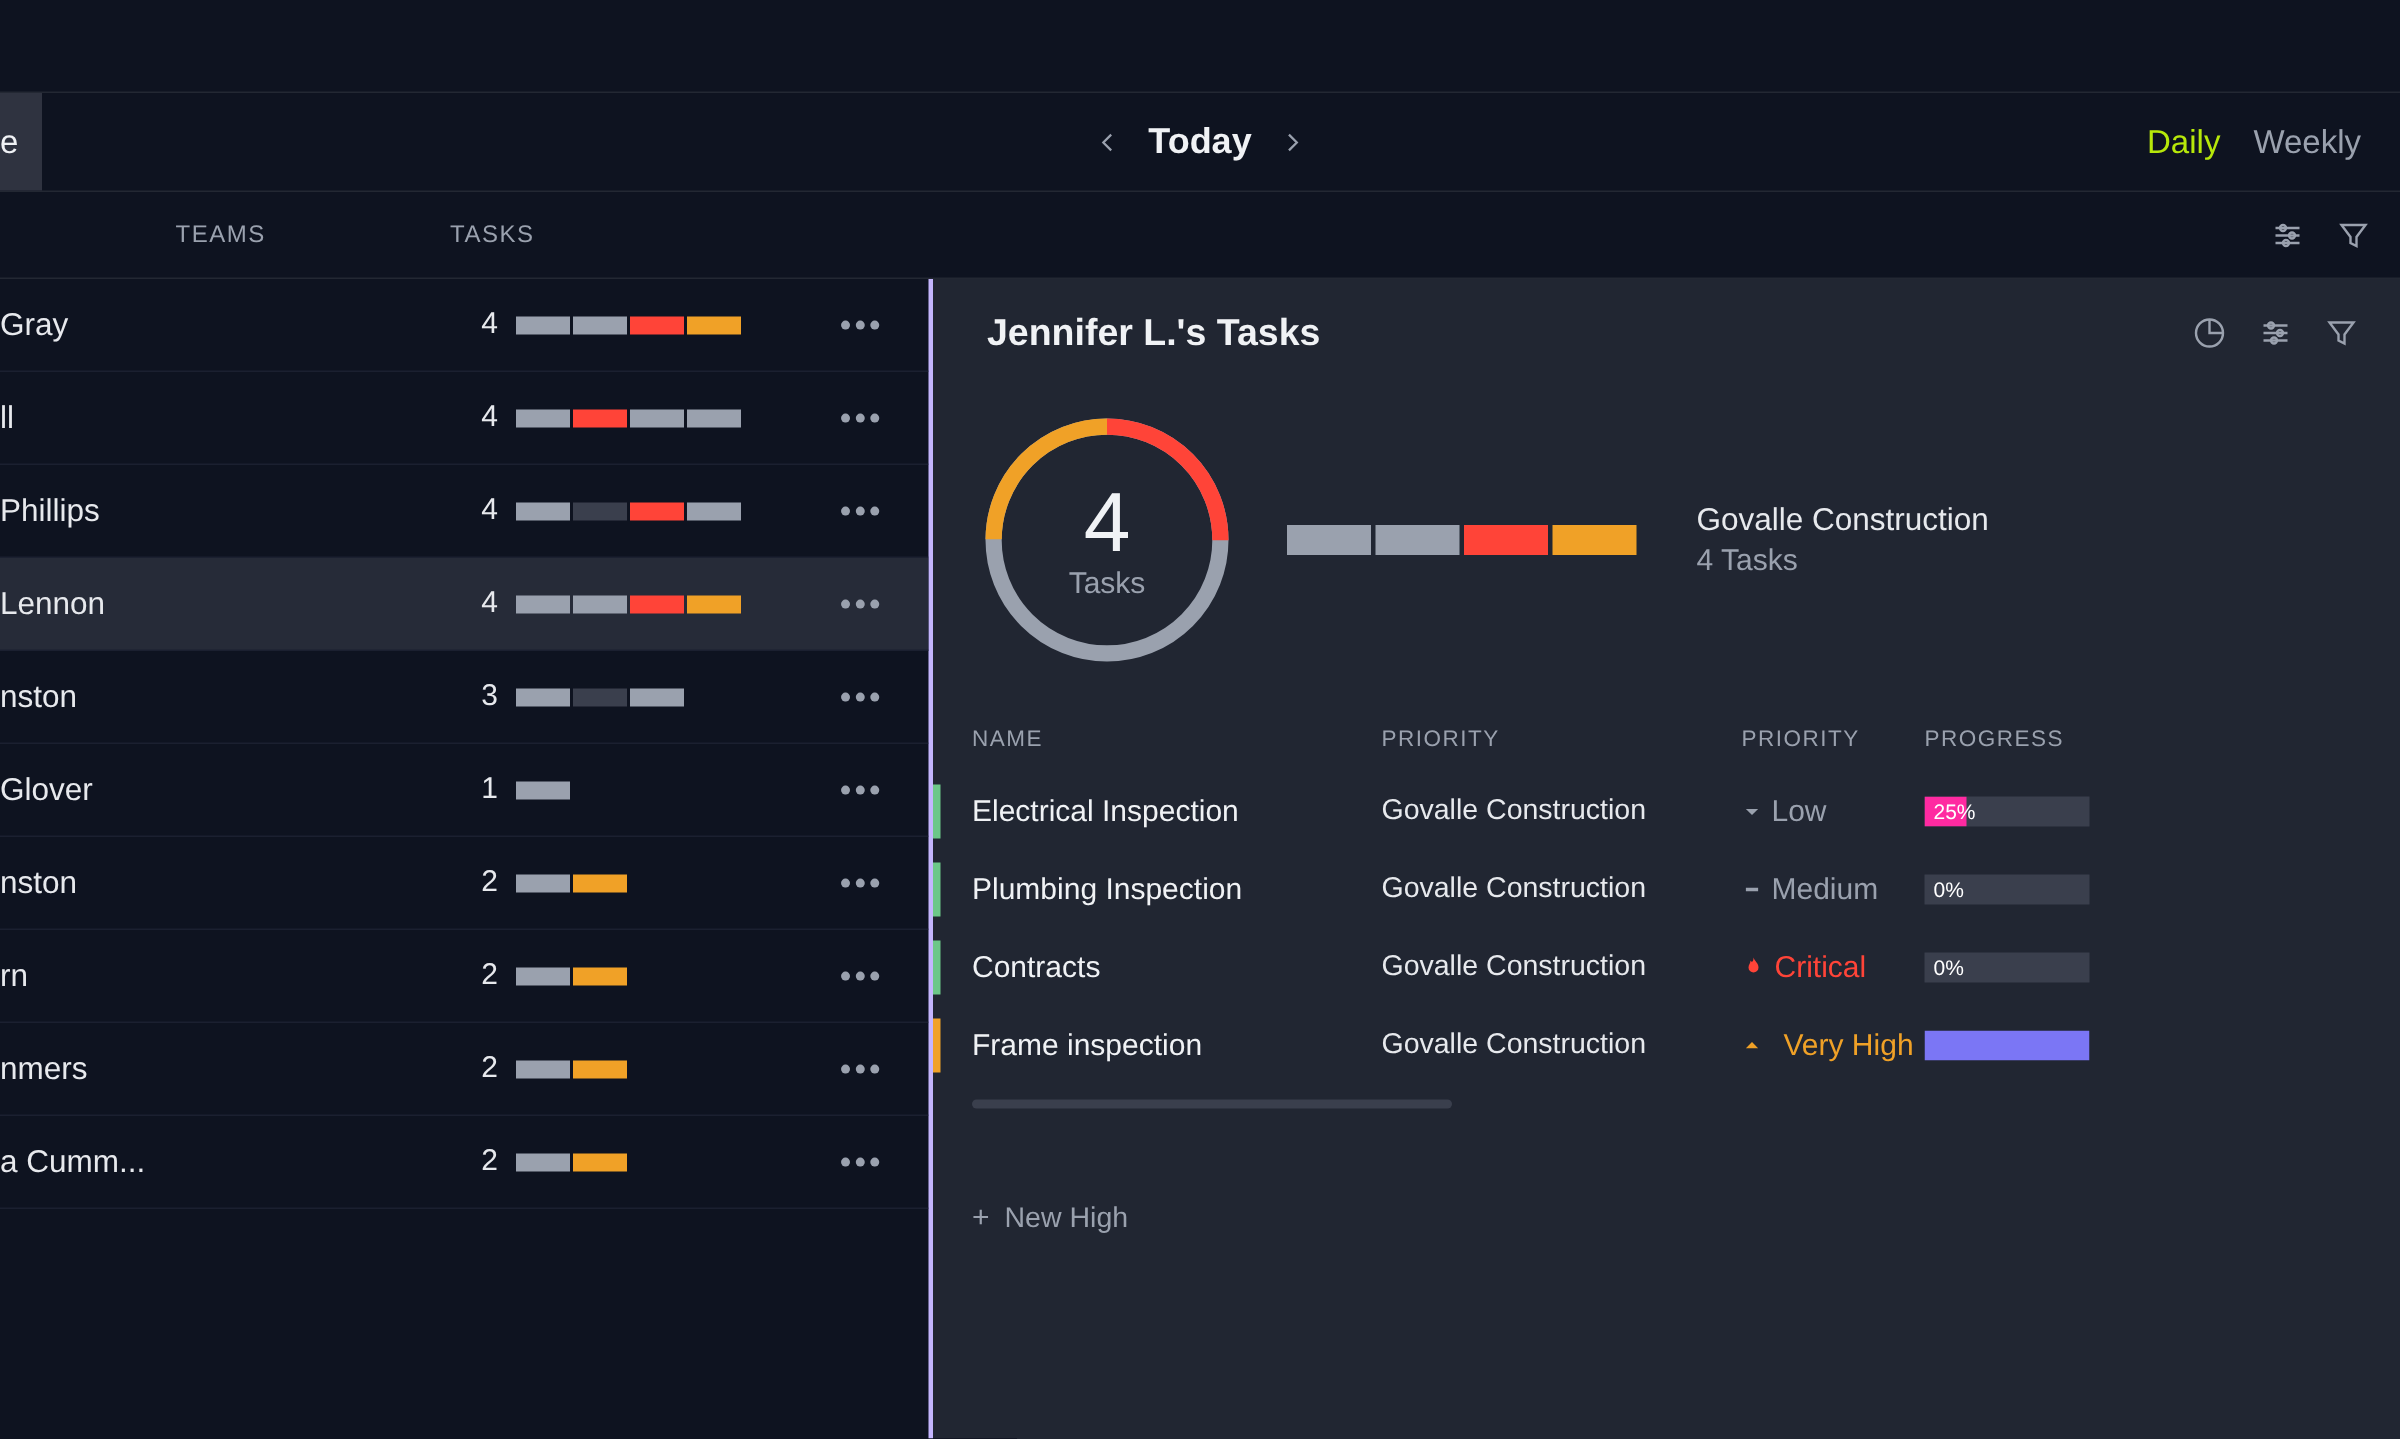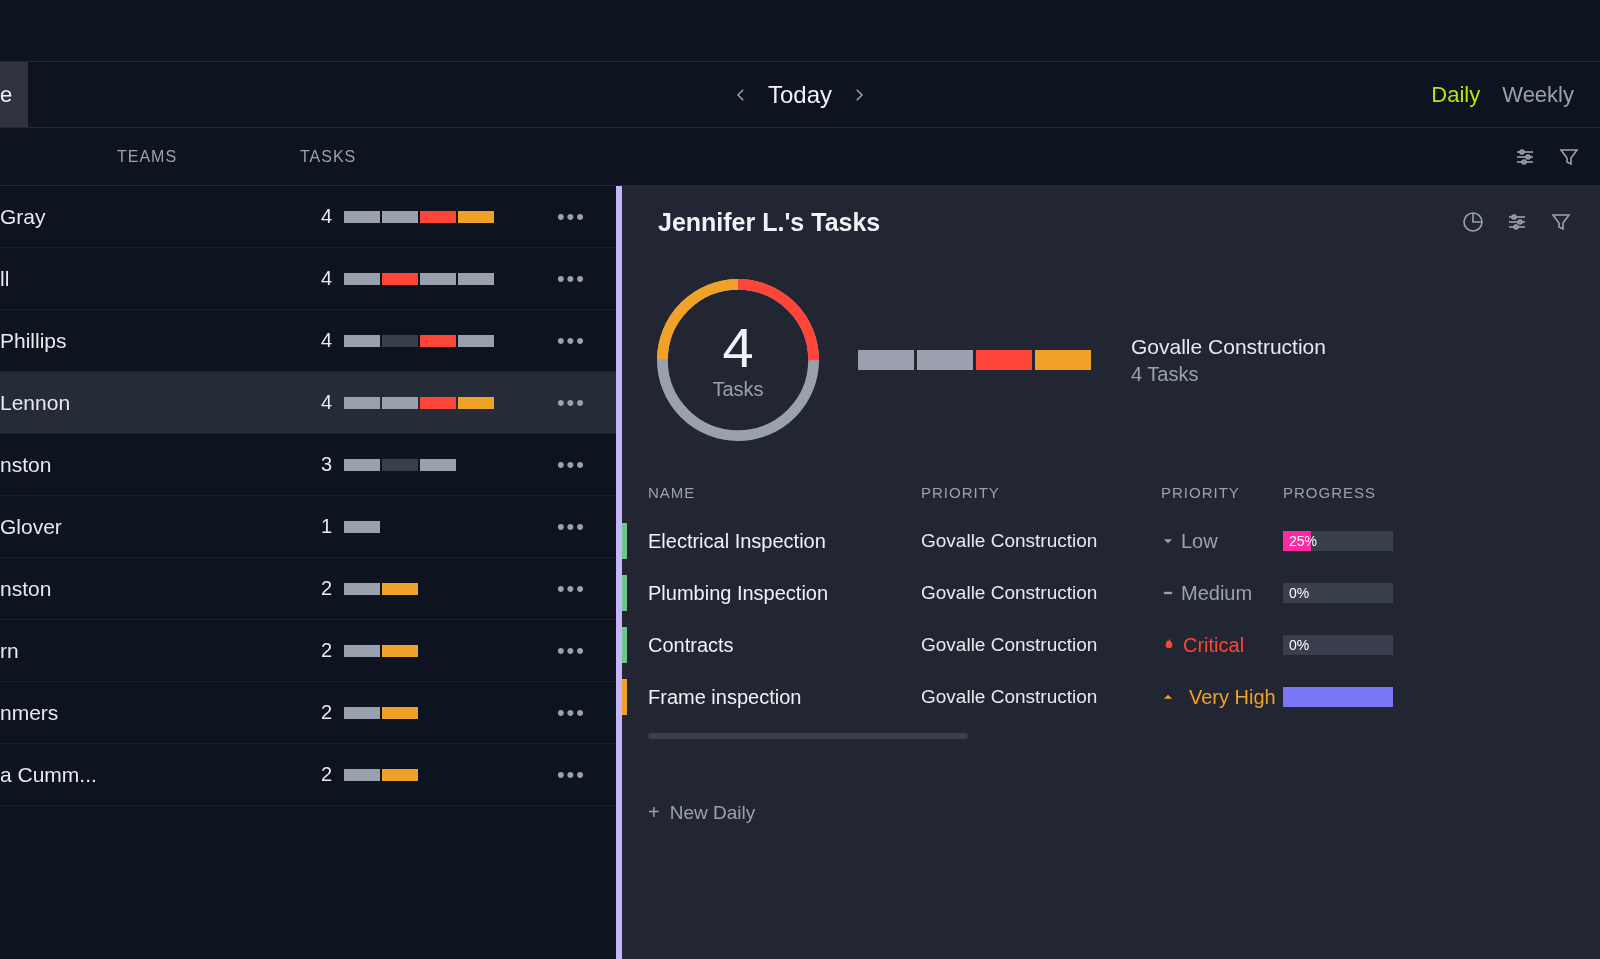--- a/index.html
+++ b/index.html
@@ -32,21 +32,21 @@
     padding-left: 0;
   }
   .date-nav {
     position: absolute;
     left: 50%;
     transform: translateX(-50%);
     display: flex;
     align-items: center;
     gap: 18px;
     font-size: 24px;
-    font-weight: 400;
+    font-weight: 700;
   }
   .chev-btn {
     color: #9aa1ae;
     cursor: pointer;
     font-size: 20px;
     display:flex; align-items:center;
   }
   .range-toggle {
     position: absolute;
     right: 26px;
@@ -71,21 +71,21 @@
   .colhead .col-teams { padding-left: 117px; width: 300px; }
   .colhead .col-tasks { width: 235px; }
   .colhead .icons { margin-left: auto; margin-right: 18px; display:flex; gap:18px; }
   .icon-btn { width: 26px; height: 26px; display:flex; align-items:center; justify-content:center; color:#9aa1ae; cursor: pointer; }
   .icon-btn svg { width: 24px; height: 24px; stroke: currentColor; fill: none; stroke-width: 1.6; }
 
   
   .main { display: flex; height: calc(959px - 62px - 66px - 58px); }
   .left-panel {
     width: 622px;
-    border-right: 6px solid #c4b5fd;
+    border-right: 3px solid #c4b5fd;
     overflow: hidden;
   }
   .right-panel {
     flex: 1;
     background: #212632;
     padding-top: -6px;
     position: relative;
   }
 
   
@@ -504,16 +504,16 @@
               <div class="prog-fill purple" style="width: 100%;"></div>
             </div>
           </div>
         </div>
       </div>
 
     <div class="task-scroll-hint"></div>
 
     <div class="new-task">
       <span class="plus">+</span>
-      <span>New Daily</span>
+      <span>New High</span>
     </div>
   </div>
 </div>
 
 </body></html>

